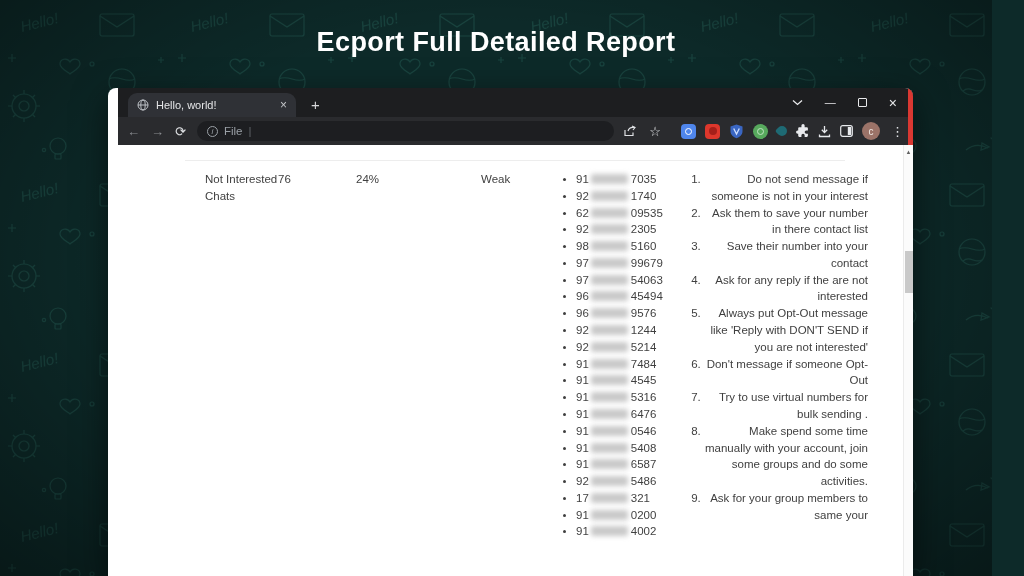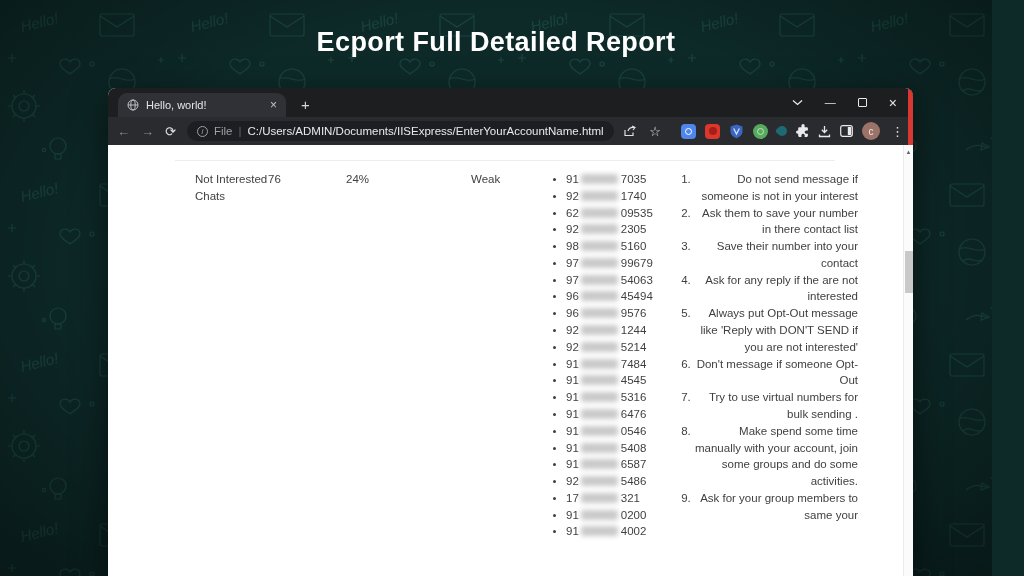--- a/index.html
+++ b/index.html
@@ -9,21 +9,21 @@
   .stage { position:relative; width:992px; height:576px; overflow:hidden; }
   .bg-svg { position:absolute; inset:0; z-index:0; }
   .vignette { position:absolute; inset:0; z-index:1; pointer-events:none;
     background:radial-gradient(ellipse at 50% 45%, rgba(0,0,0,0) 52%, rgba(0,0,0,0.42) 100%); }
 
   .page-title { position:absolute; z-index:2; top:27px; left:0; width:100%;
     text-align:center; color:#ffffff; font-size:27px; font-weight:600; letter-spacing:.4px; }
 
   
   .browser { position:absolute; z-index:3; left:108px; top:88px; width:805px; height:488px;
-    border-radius:8px 8px 0 0; overflow:hidden; box-shadow:0 10px 34px rgba(0,0,0,.55); background:#fff; }
+    border-radius:8px 8px 0 0; overflow:hidden; box-shadow:0 10px 34px rgba(0,0,0,.55); background:#fff;padding-left:10px; }
 
   .tabstrip { position:relative; height:29px; background:#1d1e20; display:flex; align-items:flex-end; }
   .tab { height:24px; width:168px; margin-left:10px; background:#2f3136; border-radius:9px 9px 0 0;
     display:flex; align-items:center; gap:7px; padding:0 9px; color:#e4e5e7; font-size:11px; }
   .tab-title { flex:1; white-space:nowrap; overflow:hidden; }
   .tab-close { color:#c3c5c8; font-size:12px; line-height:1; }
   .newtab-btn { color:#d7d8da; font-size:15px; margin:0 0 5px 15px; line-height:1; }
   .win-controls { position:absolute; right:16px; top:0; height:29px; display:flex; align-items:center; gap:22px; color:#e8e9eb; }
   .win-controls .glyph { font-size:11px; line-height:1; }
   .box-glyph { width:9px; height:9px; border:1.2px solid #e8e9eb; border-radius:1px; display:inline-block; }
@@ -141,21 +141,20 @@
     </div>
 
     <div class="toolbar">
       <span class="nav-glyph dim">←</span>
       <span class="nav-glyph dim">→</span>
       <span class="nav-glyph lit">⟳</span>
       <div class="url-pill">
         <span class="info-circle">i</span>
         <span class="url-scheme">File</span>
         <span class="url-sep">|</span>
-        <span class="url-path">C:/Users/ADMIN/Documents/IISExpress/EnterYourAccountName.html</span>
       </div>
       <span class="pill-action">
         <svg width="13" height="12" viewBox="0 0 13 12">
             <g stroke="#dfe1e4" stroke-width="1.2" fill="none">
           <path d="M1 5 V10.5 H9 V7.5"></path>
               <path d="M4 6 C5 3 8 2 10.5 2.5"></path>
               <path d="M8 1 L11 2.5 L9 5"></path>
         </g>
           </svg>
       </span>

